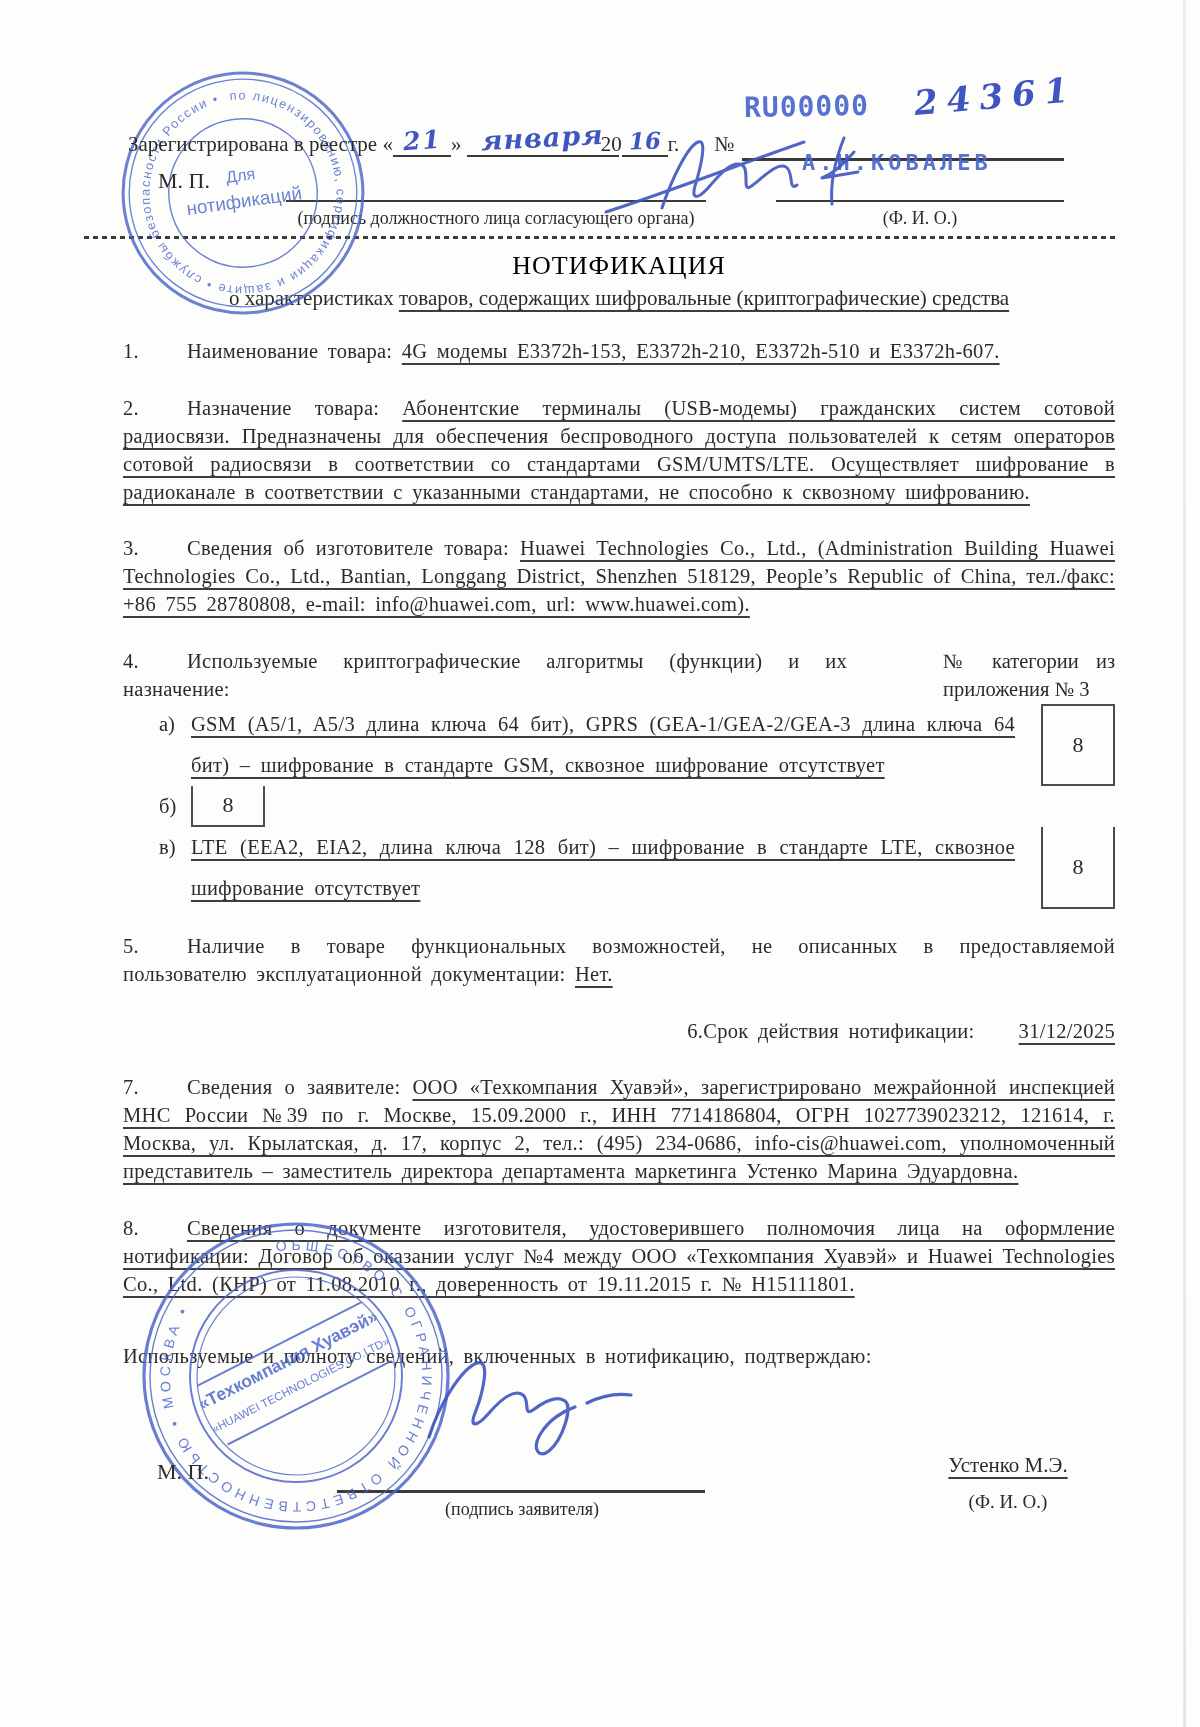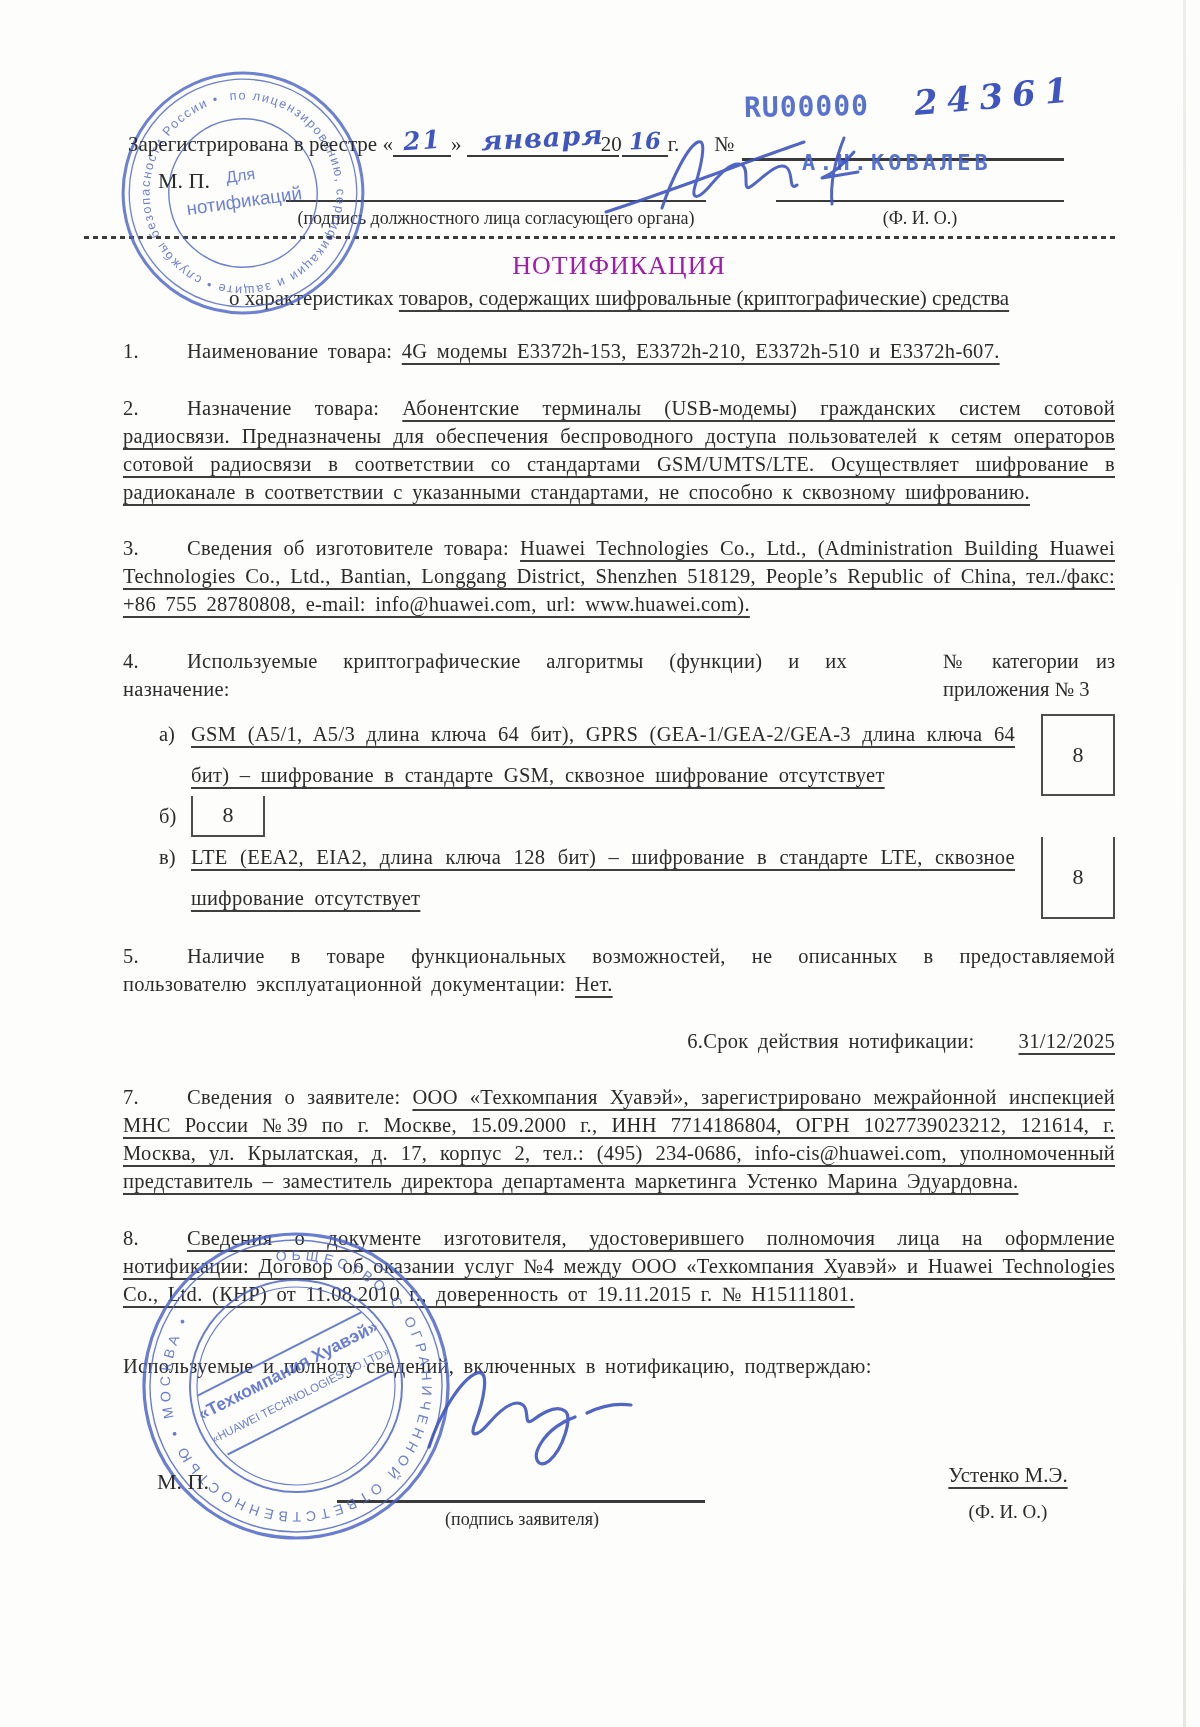--- a/index.html
+++ b/index.html
@@ -48,31 +48,31 @@
   .dashes { position:absolute; left:84px; top:236px; width:1032px; height:2.5px;
     background:repeating-linear-gradient(90deg,#3c3c3c 0 5px,transparent 5px 9px); }
 
   
   .stamp-top-svg { position:absolute; left:116px; top:66px; width:254px; height:254px;
     opacity:.8; transform:rotate(-8deg); z-index:2; }
   .sig-top-svg { position:absolute; left:592px; top:120px; width:310px; height:100px; z-index:4; }
 
   
   .content { position:absolute; left:123px; top:0; width:992px; padding-top:251px; z-index:1; }
-  .title { text-align:center; font-size:26px; font-weight:400; letter-spacing:1px; color:#a21caf; }
+  .title { text-align:center; font-size:26px; font-weight:400; letter-spacing:1px; color:#000000; }
   .subtitle { text-align:center; font-size:21px; margin-top:5px; margin-bottom:27px; }
   .u { text-decoration:underline; text-decoration-thickness:2px; text-underline-offset:5px; text-decoration-color:#3d3d3d; }
   p.item { font-size:20.5px; line-height:1.36; text-align:justify;
     word-spacing:4px; letter-spacing:0.3px; margin-bottom:29px; }
   p.item.short { text-align:right; }
   .num { display:inline-block; width:64px; }
   .tab-gap { display:inline-block; width:44px; }
 
   .alg { margin-bottom:6px; }
-  .alg-head { display:flex; margin-bottom:10px; }
+  .alg-head { display:flex; }
   .alg-label { flex:1; padding-right:96px; font-size:20.5px; line-height:1.36;
     word-spacing:3px; letter-spacing:0.3px; text-align:justify; }
   .alg-cat-header { width:172px; font-size:20.5px; line-height:1.36; text-align:justify; }
   .alg-row { display:flex; }
   .alg-letter { width:32px; margin-left:36px; font-size:20.5px; line-height:2; }
   .alg-text { flex:1; font-size:20.5px; line-height:2; text-align:justify;
     word-spacing:5px; letter-spacing:0.3px; padding-right:26px; }
   .alg-cat { width:74px; border:2.5px solid #4c4c4c; display:flex; align-items:center;
     justify-content:center; font-size:22px; }
   .alg-row + .alg-row .alg-cat { border-top:none; }

